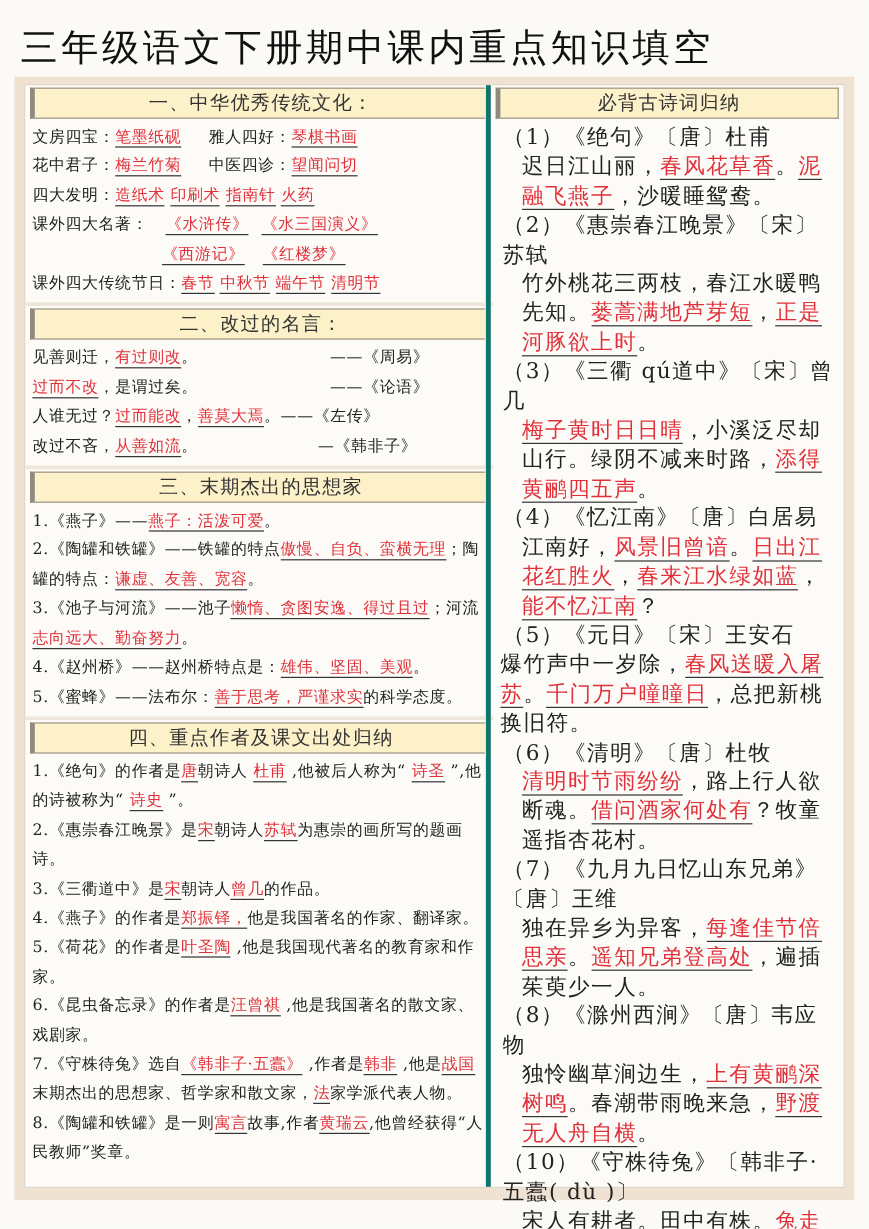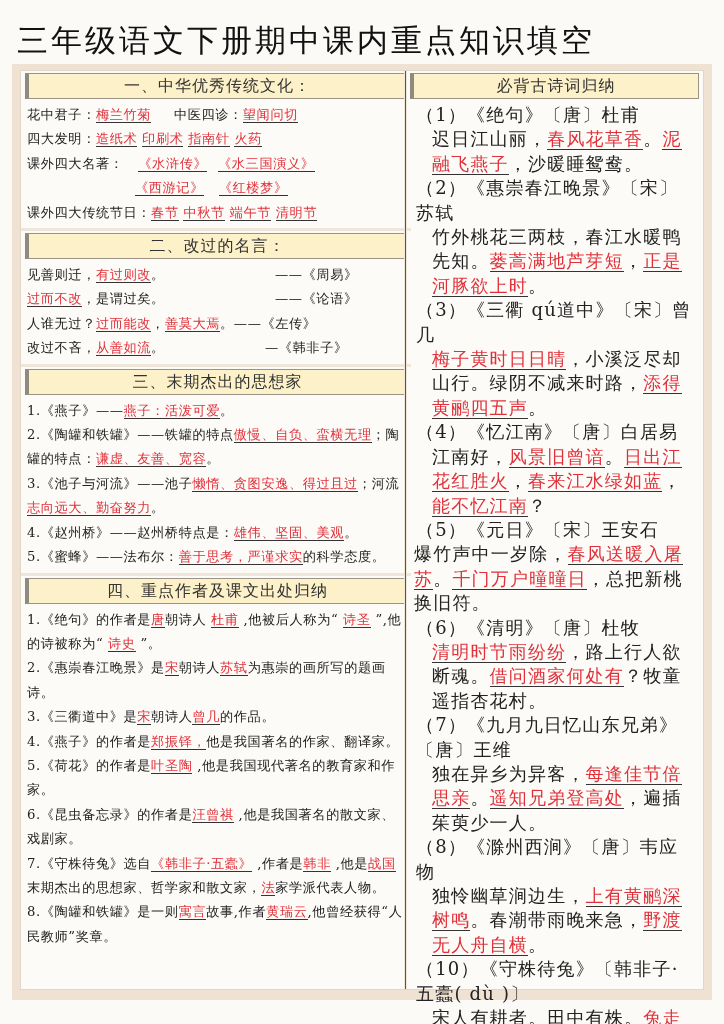--- a/index.html
+++ b/index.html
@@ -14,21 +14,21 @@
   }
   .frame {
     position:absolute; left:12px; top:64px; width:700px; height:936px;
     background:#efe2d2; box-sizing:border-box;
   }
   .inner {
     position:absolute; left:8px; top:6px; right:8px; bottom:10px;
     background:#fcfbf8; border:1px solid #e2d6c6;
   }
   .col-left { position:absolute; left:0; top:0; width:390px; bottom:15px; }
-  .col-right { position:absolute; left:384px; top:0; right:0; bottom:0; border-left:1px solid #0f766e; }
+  .col-right { position:absolute; left:384px; top:0; right:0; bottom:0; border-left:4px solid #0f766e; }
   .col-div { position:absolute; left:383px; top:0; width:3px; bottom:0; background:#efe6da; }
   .hdr {
     margin:2px 4px 2px 4px; height:24px; background:#fdf1c9;
     border:1px solid #9a9386; border-left:4px solid #8f8a80;
     text-align:center; font-family:"DejaVu Sans","Liberation Sans",sans-serif;
     font-size:16px; line-height:24px; color:#333; letter-spacing:1px;
   }
   .sep { height:3px; background:#efe6da; margin:0; }
   .block { padding:2px 6px 3px 6px; font-size:13.2px; line-height:24.4px; letter-spacing:0.6px; }
   .r { color:#e0313a; border-bottom:1.5px solid #333; }
@@ -41,20 +41,24 @@
 <body>
 
 <div class="title">三年级语文下册期中课内重点知识填空</div>
 
 <div class="frame">
  <div class="inner">
   <div class="col-left">
 
    <div class="hdr">一、中华优秀传统文化：</div>
    <div class="block">
+     <div class="line">
+       <span>文房四宝：</span><span class="r">笔墨纸砚</span>
+       <span style="margin-left:18px">雅人四好：</span><span class="r">琴棋书画</span>
+     </div>
      <div class="line">
        <span>花中君子：</span><span class="r">梅兰竹菊</span>
        <span style="margin-left:18px">中医四诊：</span><span class="r">望闻问切</span>
      </div>
      <div class="line">
        <span>四大发明：</span><span class="r">造纸术</span>
        <span class="r">印刷术</span>
        <span class="r">指南针</span>
        <span class="r">火药</span>
      </div>

